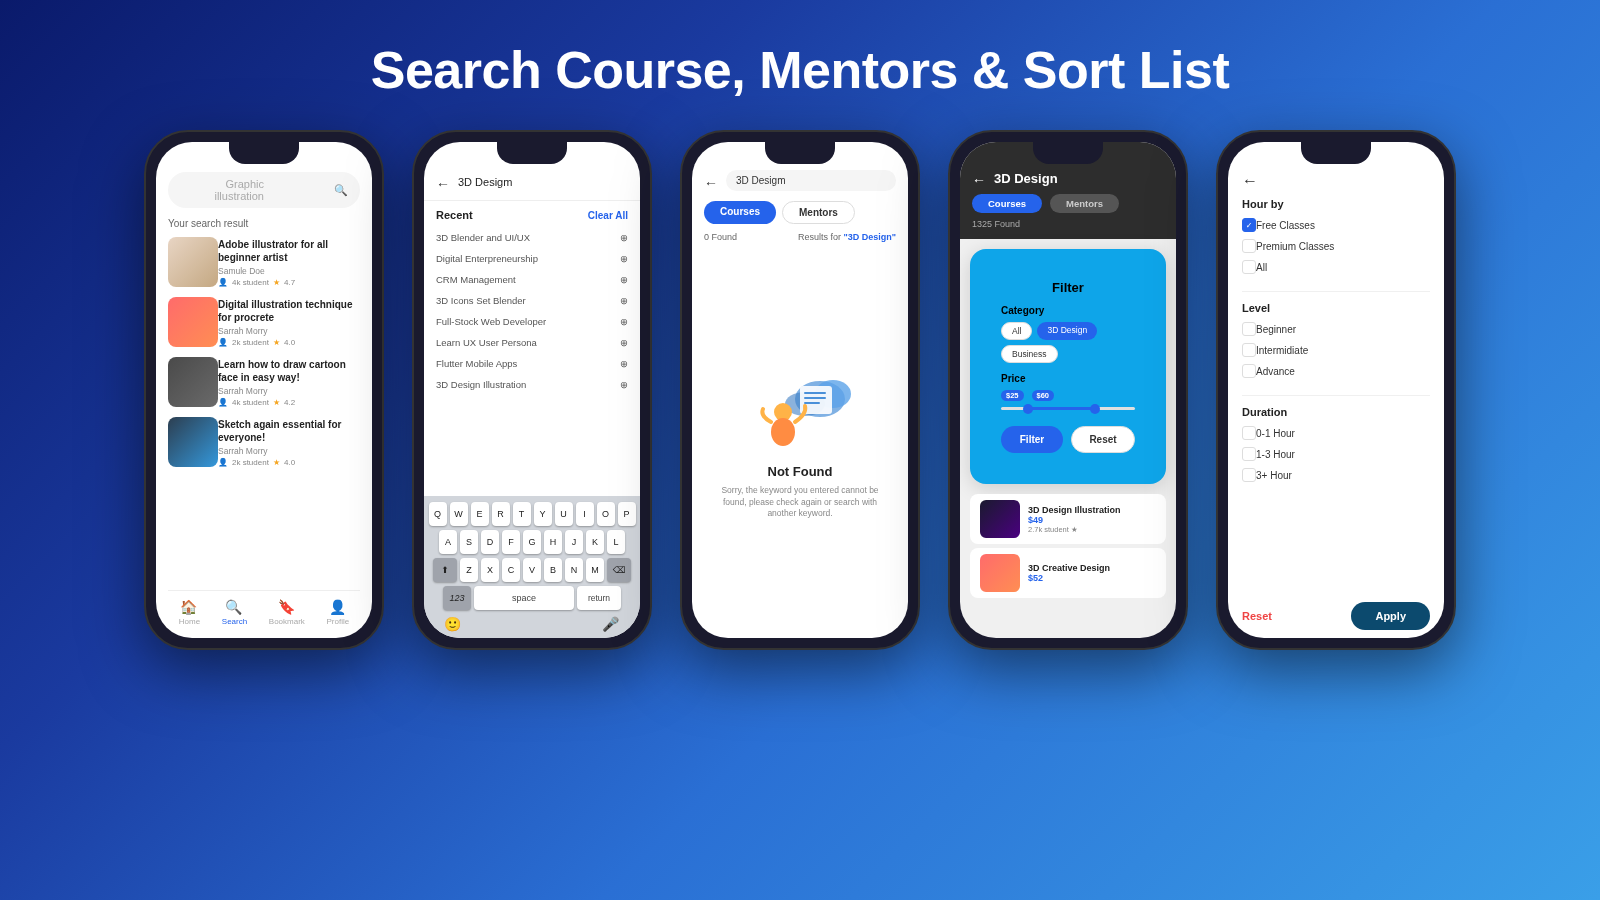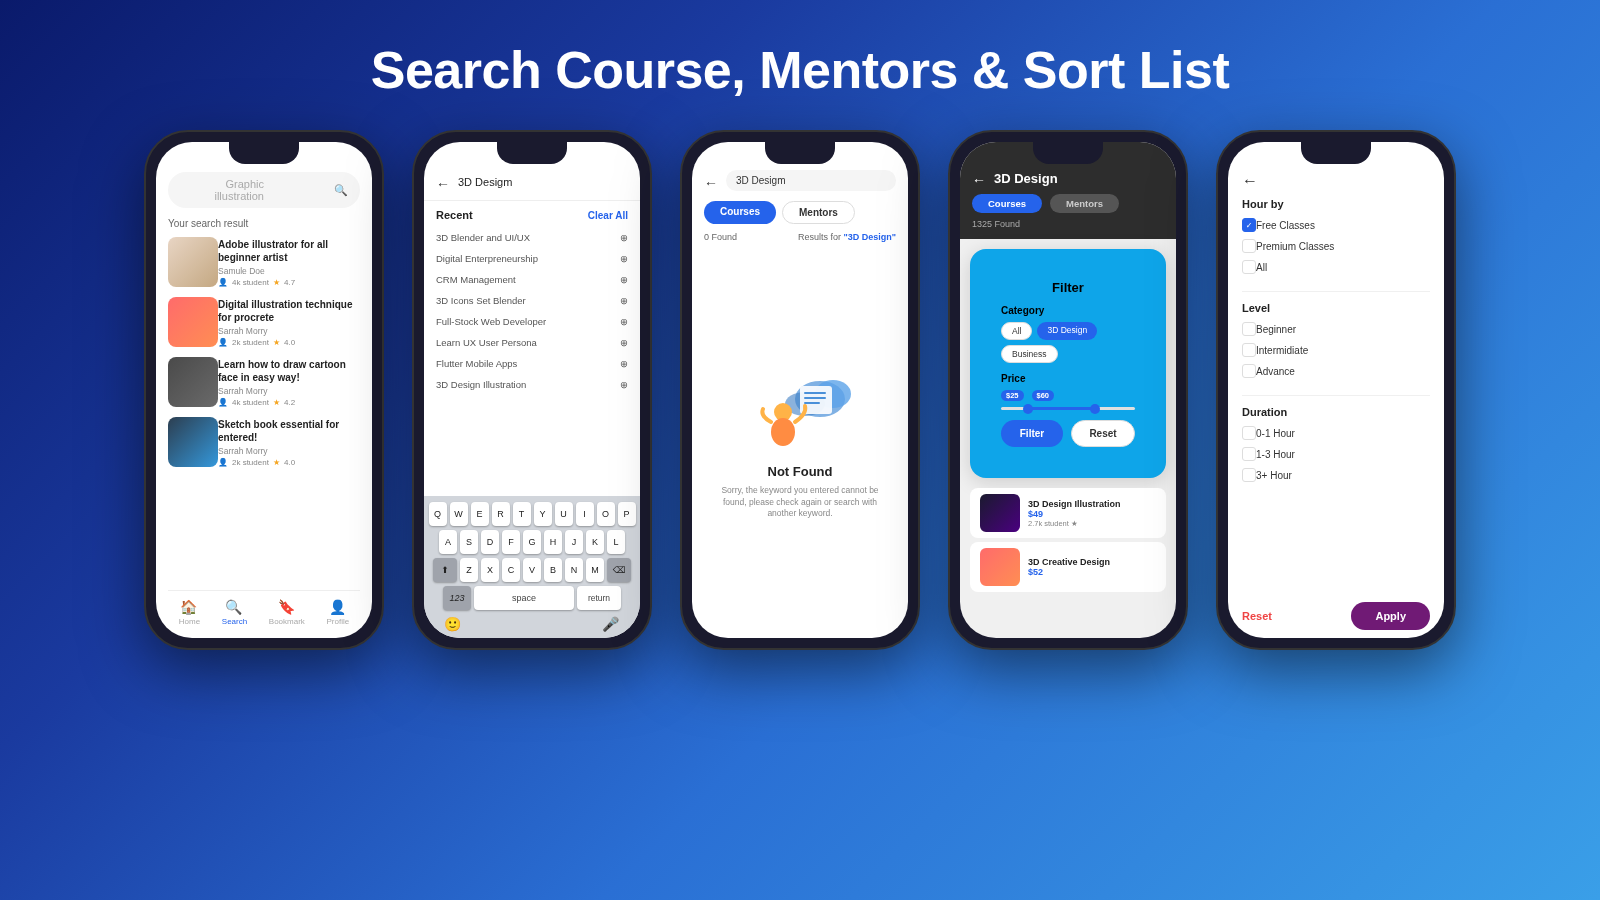--- a/index.html
+++ b/index.html
@@ -360,21 +360,21 @@
     .cat-pill {
       padding: 3px 10px;
       border-radius: 12px;
       font-size: 8.5px;
       font-weight: 500;
       cursor: pointer;
     }
     .cat-pill.active { background: #2563eb; color: white; }
     .cat-pill.inactive { background: white; color: #333; border: 1px solid #ddd; }
     .price-range {
-      margin-bottom: 10px;
+      margin-bottom: 16px;
     }
     .price-bubble {
       display: inline-block;
       background: #2563eb;
       color: white;
       font-size: 7.5px;
       font-weight: 700;
       padding: 1px 5px;
       border-radius: 8px;
     }
@@ -488,21 +488,21 @@
     .divider { height: 1px; background: #f0f0f0; margin: 10px 0; }
     .sort-footer {
       display: flex;
       justify-content: space-between;
       align-items: center;
       margin-top: auto;
       padding-top: 10px;
     }
     .reset-btn { color: #ef4444; font-size: 11px; font-weight: 600; cursor: pointer; }
     .apply-btn {
-      background: #701a75;
+      background: #0c4a6e;
       color: white;
       padding: 8px 24px;
       border-radius: 20px;
       font-size: 11px;
       font-weight: 700;
       cursor: pointer;
       border: none;
     }
 
     
@@ -562,21 +562,21 @@
               <span>👤</span>
               <span>4k student</span>
               <span class="star">★</span>
               <span>4.2</span>
             </div>
           </div>
         </div>
         <div class="course-item">
           <div class="course-thumb thumb-4"></div>
           <div class="course-info">
-            <h4>Sketch book essential for entered!</h4>
+            <h4>Sketch again essential for everyone!</h4>
             <div class="author">Sarrah Morry</div>
             <div class="stats">
               <span>👤</span>
               <span>2k student</span>
               <span class="star">★</span>
               <span>4.0</span>
             </div>
           </div>
         </div>
 

